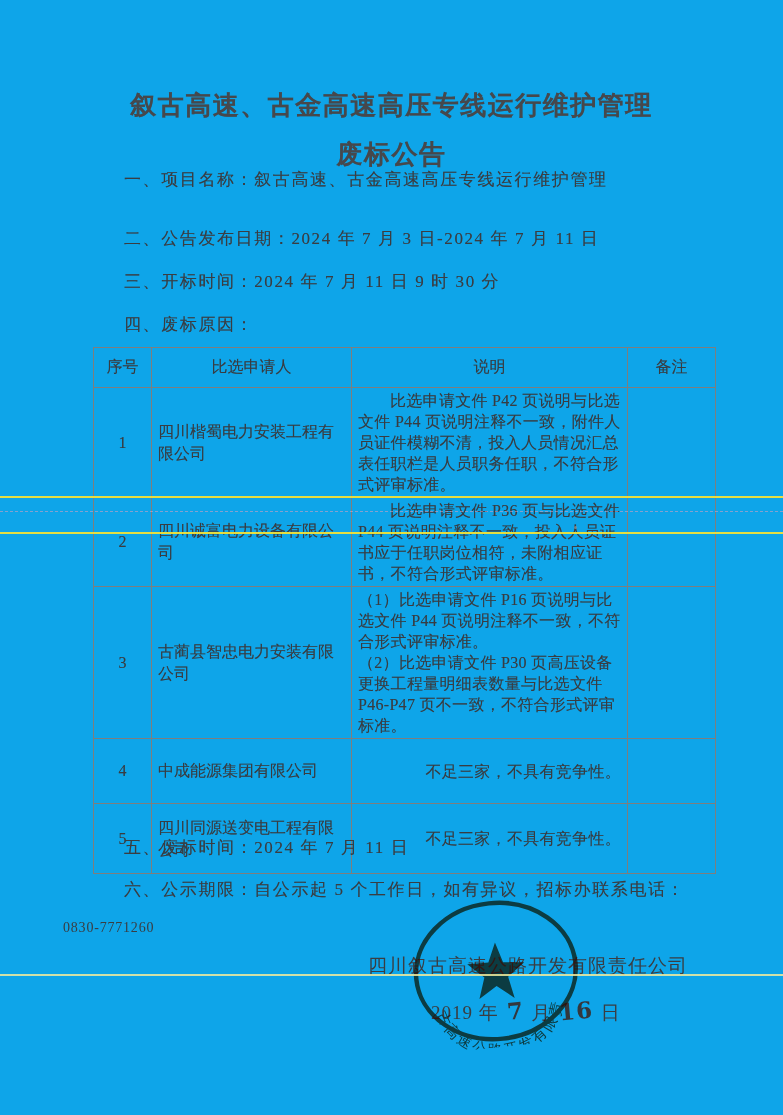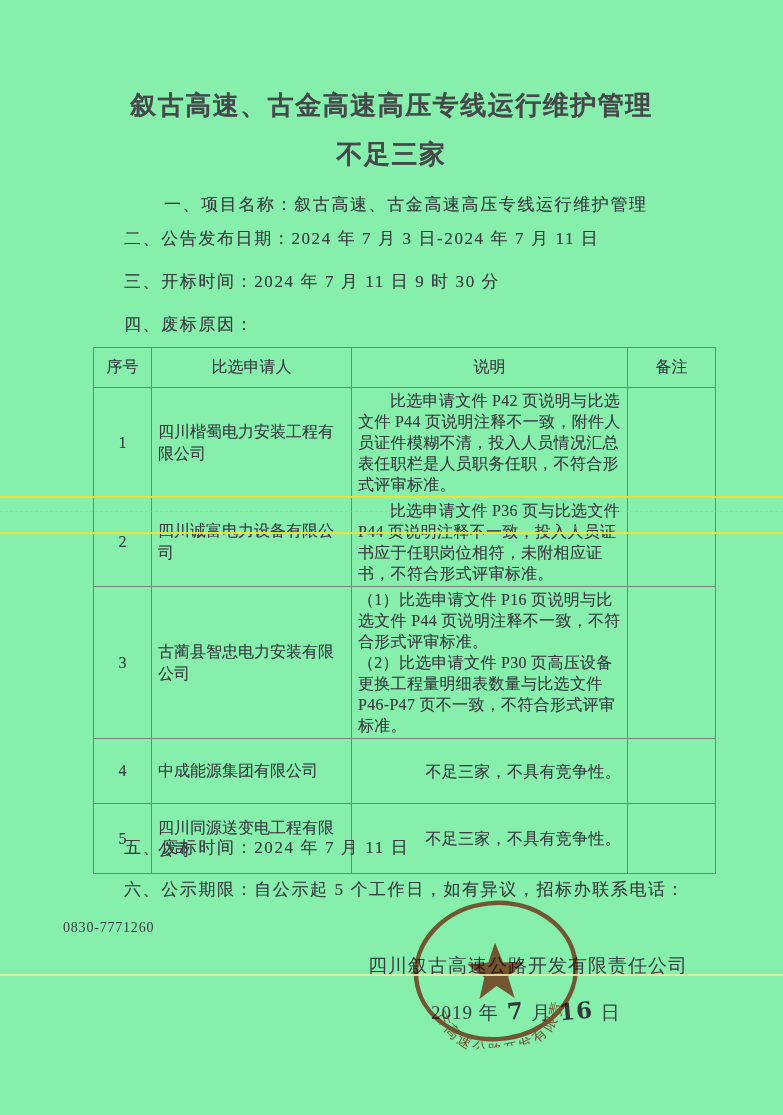--- a/index.html
+++ b/index.html
@@ -1,38 +1,38 @@
 <!DOCTYPE html>
 <html lang="zh"><head>
 <meta charset="utf-8">
 <style>
   html,body{margin:0;padding:0;background:#e9e9e9;}
   .page{
     position:relative;
     width:783px;height:1115px;
     margin:0 auto;
-    background:#86efac;
+    background:#0ea5e9;
     overflow:hidden;
     font-family:"Liberation Serif","DejaVu Serif",serif;
     color:#3c3f44;
   }
   .doc-title{
     position:absolute;left:0;right:0;text-align:center;
     font-size:26px;font-weight:bold;letter-spacing:1.5px;color:#46484c;
     text-shadow:0 0 0.6px rgba(70,72,76,.55);
   }
   #title-line1{top:88px;}
   #title-line2{top:137px;}
   .item{
     position:absolute;left:124px;
     font-size:17px;letter-spacing:1.6px;color:#3a3d42;
     text-shadow:0 0 0.4px rgba(58,61,66,.45);
     white-space:nowrap;
   }
-  #item-1{top:193px;margin-left:40px;}
+  #item-1{top:168px;}
   #item-2{top:227px;}
   #item-3{top:270px;}
   #item-4{top:313px;}
   #item-5{top:836px;}
   #item-6{top:878px;}
   #phone-line{position:absolute;left:63px;top:920px;font-size:14px;letter-spacing:.8px;color:#3a3d42;}
 
   table.reason-table{
     position:absolute;left:93px;top:347px;
     width:622px;border-collapse:collapse;table-layout:fixed;
@@ -89,21 +89,21 @@
     pointer-events:none;
   }
   #seal text{font-family:"Liberation Serif","DejaVu Serif",serif;}
 </style>
 </head>
 <body>
 
 <div class="page">
 
   <div class="doc-title" id="title-line1">叙古高速、古金高速高压专线运行维护管理</div>
-  <div class="doc-title" id="title-line2">不足三家</div>
+  <div class="doc-title" id="title-line2">废标公告</div>
 
   <div class="item" id="item-1">一、项目名称：叙古高速、古金高速高压专线运行维护管理</div>
   <div class="item" id="item-2">二、公告发布日期：2024 年 7 月 3 日-2024 年 7 月 11 日</div>
   <div class="item" id="item-3">三、开标时间：2024 年 7 月 11 日 9 时 30 分</div>
   <div class="item" id="item-4">四、废标原因：</div>
 
   <table class="reason-table">
     <colgroup>
       <col style="width:58px">
         <col style="width:200px">

